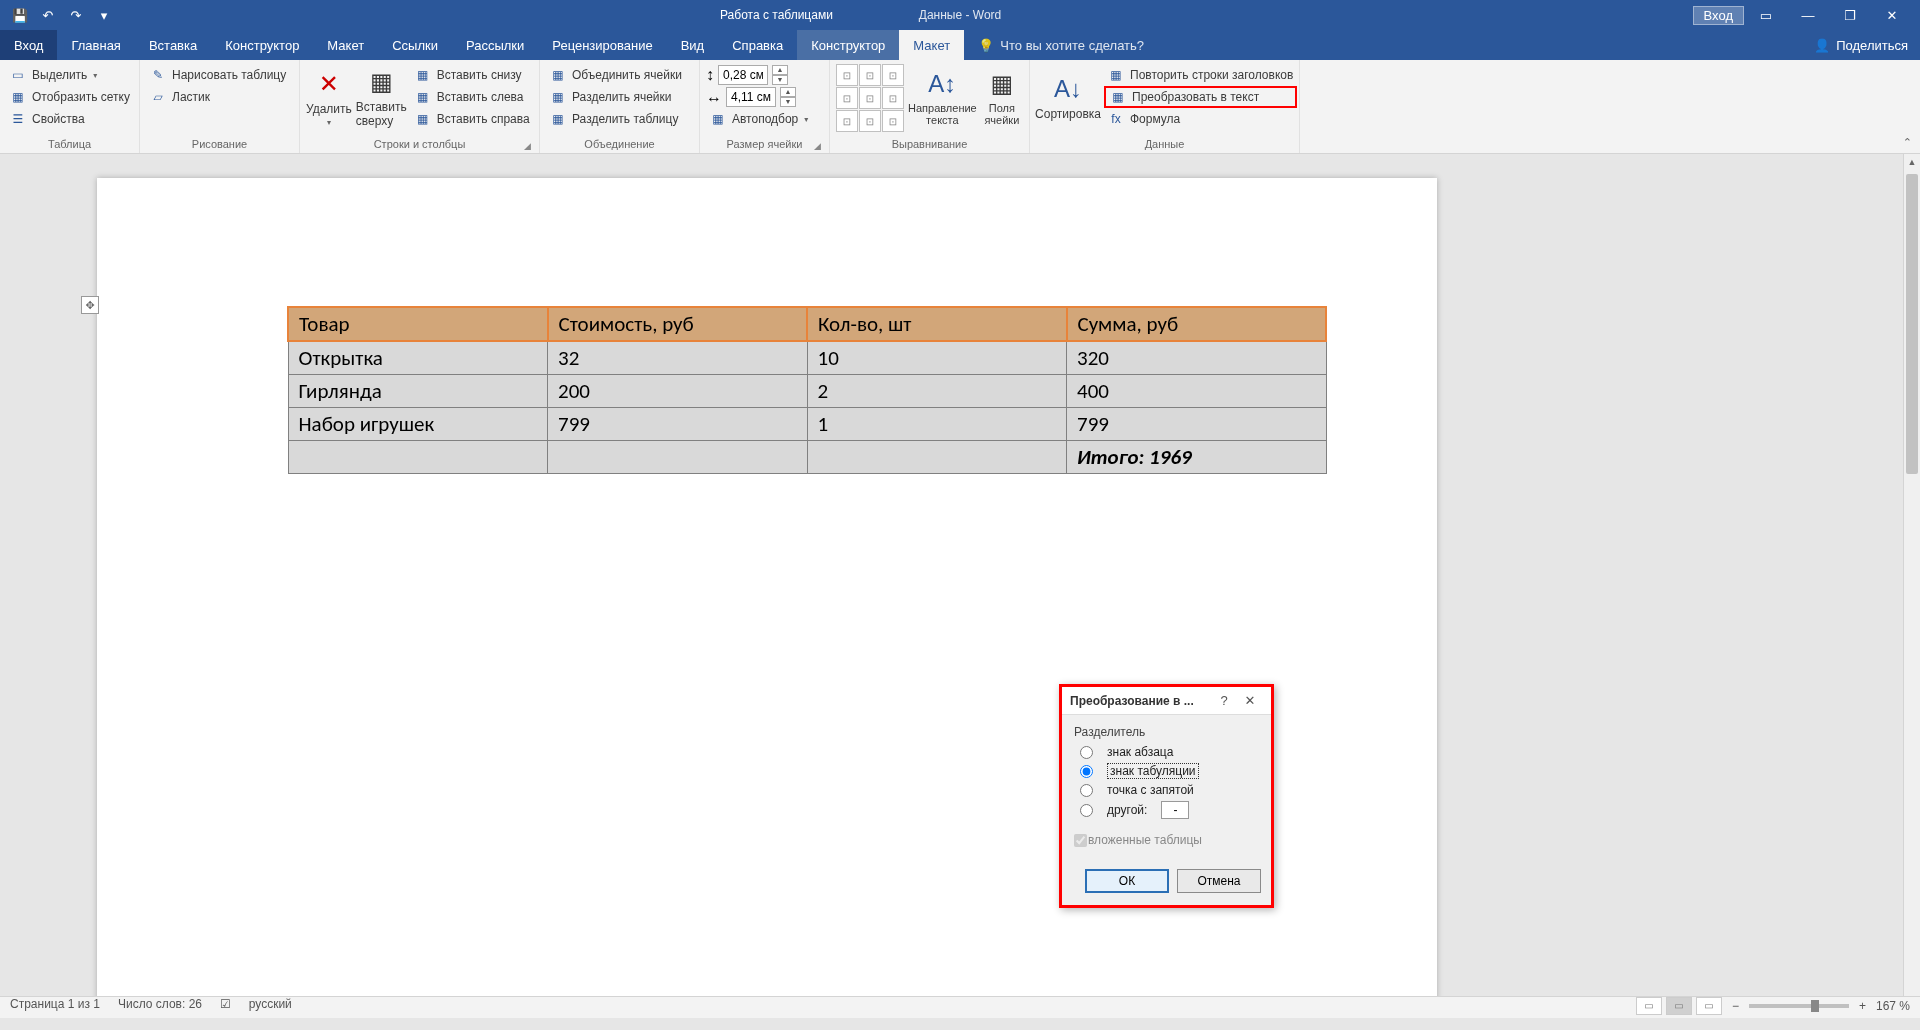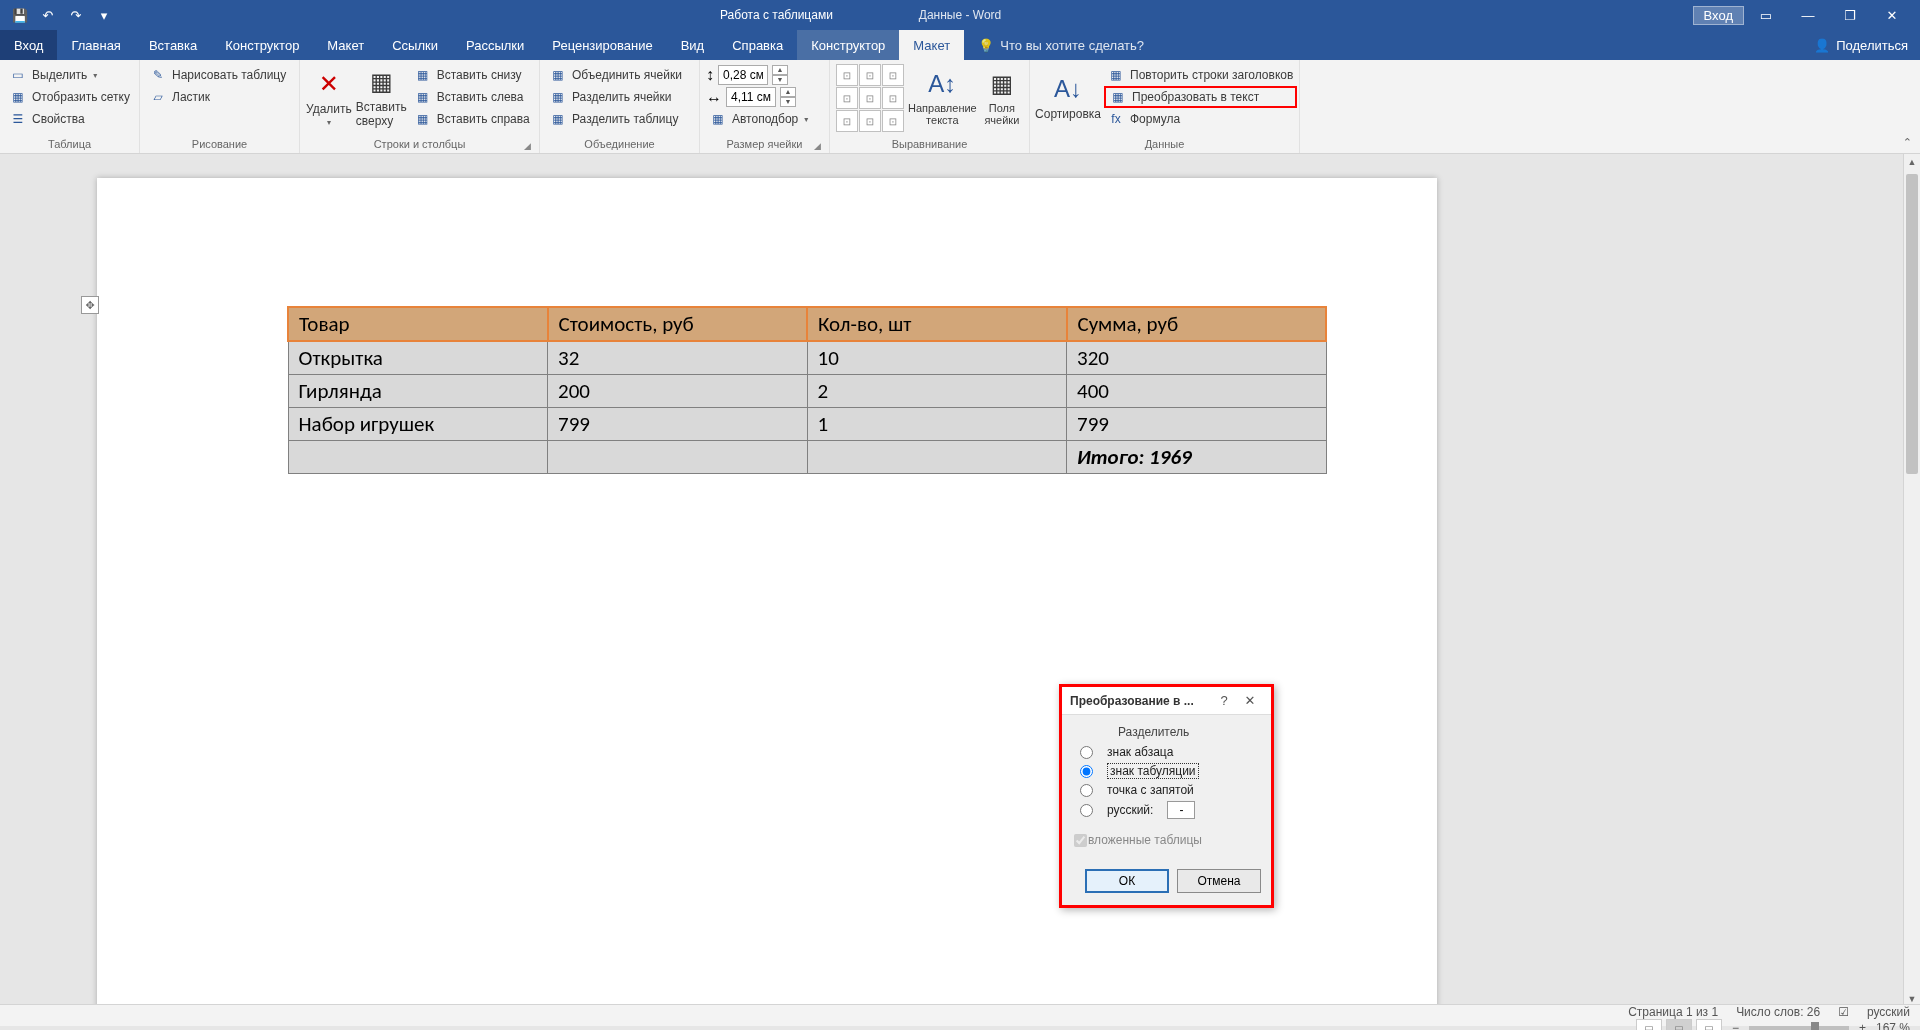--- a/index.html
+++ b/index.html
@@ -59,33 +59,33 @@
 .doc-table td.c3 { width: 255px; }
 .doc-table td.c4 { width: 255px; }
 .doc-table tr.total td.c4 { font-weight: bold; font-style: italic; }
 
 
 .dialog { position: absolute; left: 1059px; top: 530px; width: 215px; background: #f0f0f0; border: 3px solid #ff0000; box-shadow: 2px 2px 8px rgba(0,0,0,0.3); font-size: 12px; }
 .dialog-titlebar { height: 28px; display: flex; align-items: center; padding: 0 8px; background: #fff; border-bottom: 1px solid #ddd; }
 .dialog-title { flex: 1; color: #333; font-weight: bold; }
 .dialog-help, .dialog-close { width: 26px; text-align: center; color: #555; font-size: 13px; }
 .dialog-body { padding: 10px 12px; }
-.dlg-group-label { color: #444; margin-bottom: 6px; margin-left: 44px; }
+.dlg-group-label { color: #444; margin-bottom: 6px; }
 .radio-row { display: flex; align-items: center; gap: 14px; margin: 4px 0 4px 6px; }
 .radio-row input[type="radio"] { width: 13px; height: 13px; }
 .radio-row label { color: #222; }
 .radio-row.selected label { border: 1px dotted #333; padding: 0 2px; }
 .other-input { width: 28px; height: 18px; border: 1px solid #999; background: #fff; text-align: center; font-size: 12px; }
 .chk-row { display: flex; align-items: center; gap: 1px; margin: 14px 0 12px 0; color: #888; }
 .dlg-buttons { display: flex; gap: 8px; justify-content: flex-end; padding: 0 10px 12px; }
 .dlg-btn { width: 84px; height: 24px; border: 1px solid #8a8a8a; background: #e9e9e9; font-size: 12px; }
 .dlg-btn.primary { border: 2px solid #2b6fb5; background: #e5f1fb; }
 
 
-.statusbar { position: absolute; bottom: 4px; left: 0; right: 0; height: 22px; background: #f3f3f3; border-top: 1px solid #d4d4d4; display: flex; align-items: flex-end; font-size: 12px; color: #555; padding: 0 10px; flex-direction: column; }
+.statusbar { position: absolute; bottom: 12px; left: 0; right: 0; height: 22px; background: #f3f3f3; border-top: 1px solid #d4d4d4; display: flex; align-items: flex-start; font-size: 12px; color: #555; padding: 0 10px; }
 .statusbar .sb-left { display: flex; gap: 18px; }
 .statusbar .sb-right { margin-left: auto; display: flex; align-items: center; gap: 4px; }
 .view-btn { width: 26px; height: 18px; border: 1px solid #ccc; background: #fff; font-size: 10px; text-align: center; line-height: 16px; color: #777; }
 .view-btn.active { background: #d0d0d0; }
 .zoom-track { width: 100px; height: 4px; background: #c0c0c0; position: relative; }
 .zoom-thumb { position: absolute; top: -4px; left: 62px; width: 8px; height: 12px; background: #888; }
 .scrollbar-v { position: absolute; right: 0; top: 154px; bottom: 22px; width: 17px; background: #f0f0f0; border-left: 1px solid #d4d4d4; }
 .scrollbar-v .thumb { position: absolute; top: 20px; left: 2px; right: 2px; height: 300px; background: #c2c2c2; border-radius: 2px; }
 .scrollbar-v .arr { position: absolute; left: 0; right: 0; height: 17px; text-align: center; font-size: 9px; color: #666; line-height: 17px; }
 .scrollbar-v .arr.up { top: 0; }
@@ -358,21 +358,21 @@
       <div class="radio-row selected">
           <input type="radio" name="sep" checked="" style="">
           <label>знак табуляции</label>
         </div>
       <div class="radio-row">
           <input type="radio" name="sep" style="">
           <label>точка с запятой</label>
         </div>
       <div class="radio-row">
           <input type="radio" name="sep" style="">
-          <label>русский:</label>
+          <label>другой:</label>
           <input class="other-input" value="-" style="">
         </div>
       <div class="chk-row">
           <input type="checkbox" checked="" disabled="" style="">
           <label>вложенные таблицы</label>
         </div>
     </div>
     <div class="dlg-buttons">
       <button class="dlg-btn primary">ОК</button>
       <button class="dlg-btn">Отмена</button>

